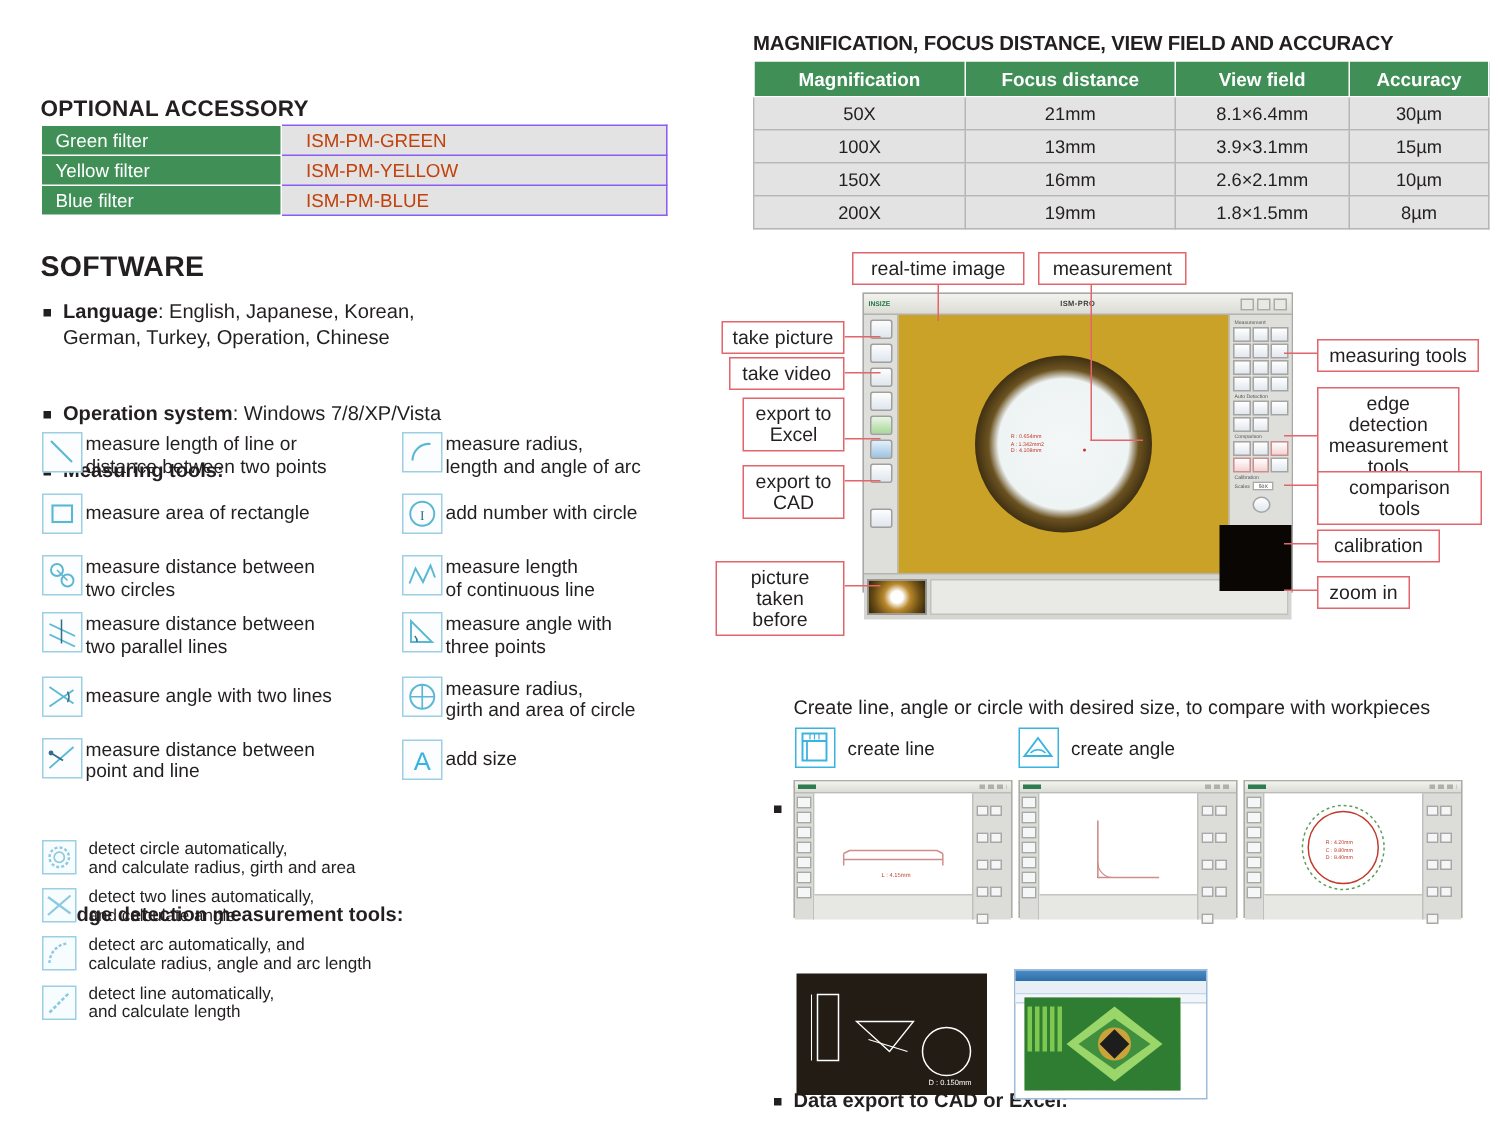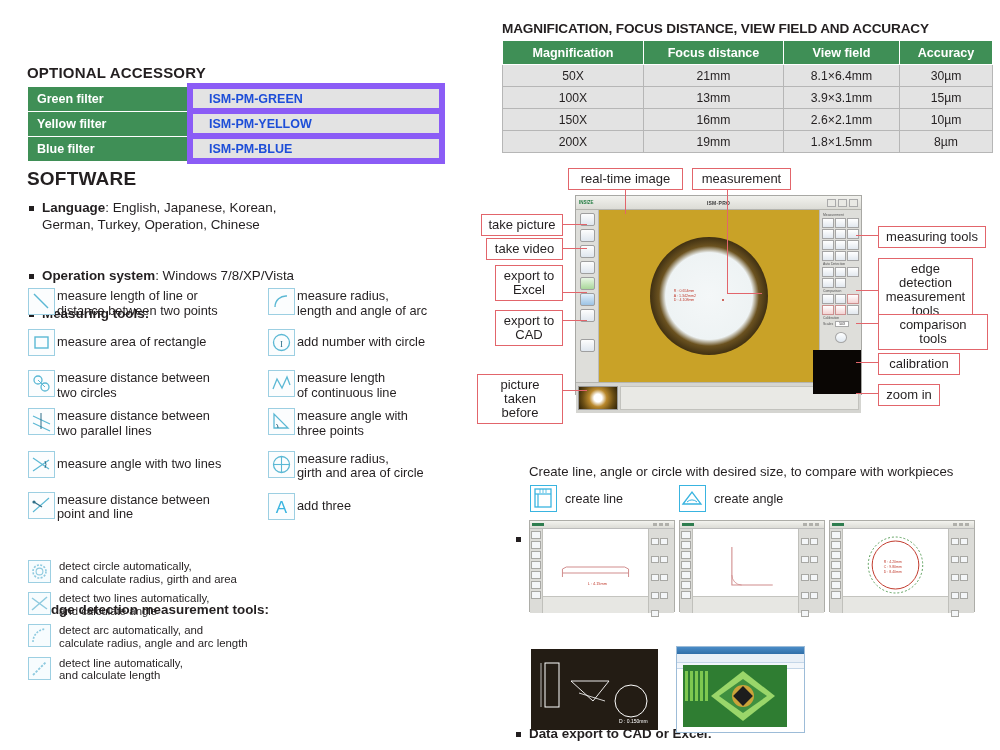--- a/index.html
+++ b/index.html
@@ -12,24 +12,24 @@
   .abs{position:absolute;}
 
   
   .sec-head{font-size:15px;font-weight:bold;letter-spacing:.2px;color:#231f20;}
   .sec-head.big{font-size:19px;}
   .tbl-title{font-size:13.6px;font-weight:bold;letter-spacing:-.15px;color:#231f20;white-space:nowrap;}
 
   
   table{border-collapse:collapse;}
   .acc-tbl{width:418px;table-layout:fixed;}
-  .acc-tbl td{height:19px;font-size:12.5px;font-weight:bold;padding:0 0 0 9px;
+  .acc-tbl td{height:19px;font-size:12.5px;font-weight:normal;padding:0 0 0 9px;
               border:1px solid #ffffff;}
   .acc-tbl td.k{background:#3f8f56;color:#ffffff;width:150px;}
-  .acc-tbl td.v{background:#e3e3e3;color:#1d4ed8;border:6px solid #8b5cf6;padding-left:16px;}
+  .acc-tbl td.v{background:#e3e3e3;color:#c2410c;border:1px solid #8b5cf6;padding-left:16px;}
 
   .mag-tbl{width:490px;table-layout:fixed;}
   .mag-tbl th{background:#3f8f56;color:#ffffff;font-size:12.6px;font-weight:bold;
               height:21px;border:1px solid #ffffff;text-align:center;}
   .mag-tbl td{background:#e3e3e3;color:#231f20;font-size:12.2px;height:19px;
               border:1px solid #b6b6b6;text-align:center;}
   .mag-tbl col.c1{width:141px;} .mag-tbl col.c2{width:140px;}
   .mag-tbl col.c3{width:116px;} .mag-tbl col.c4{width:93px;}
 
   
@@ -250,21 +250,21 @@
           </svg>
       </span>
       <span class="tx"><span>measure radius,</span><br><span>girth and area of circle</span></span>
     </div>
     <div class="tool">
       <span class="ic">
         <svg width="25" height="25" viewBox="0 0 25 25">
             <text x="12.5" y="19" font-size="17" fill="#39b4e0" text-anchor="middle" font-family="Liberation Sans, sans-serif">A</text>
           </svg>
       </span>
-      <span class="tx" style="padding-top:6px;">add three</span>
+      <span class="tx" style="padding-top:6px;">add size</span>
     </div>
   </div>
 
   <div class="abs bullet" style="left:27px;top:536px;width:340px;font-weight:bold;">Edge detection measurement tools:</div>
 
   <div class="abs" style="left:28px;top:560px;width:300px;">
     <div class="etool" style="margin-bottom:7px;">
       <span class="ic">
         <svg width="21" height="21" viewBox="0 0 21 21">
             <circle cx="10.5" cy="10.5" r="6.5" fill="none" stroke="#8ecadf" stroke-width="1.6" stroke-dasharray="2 1.4"></circle>

